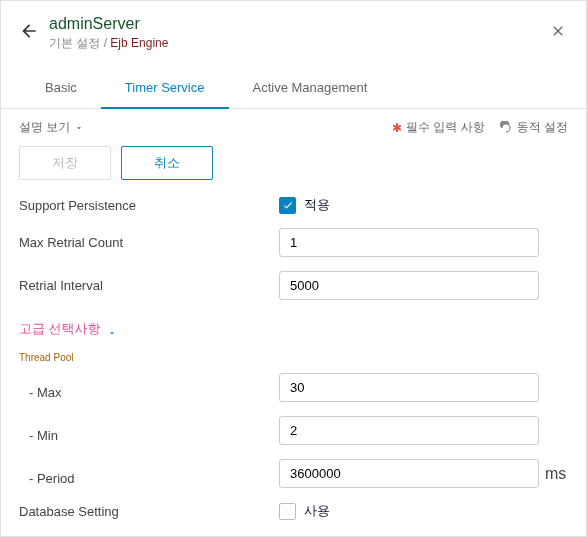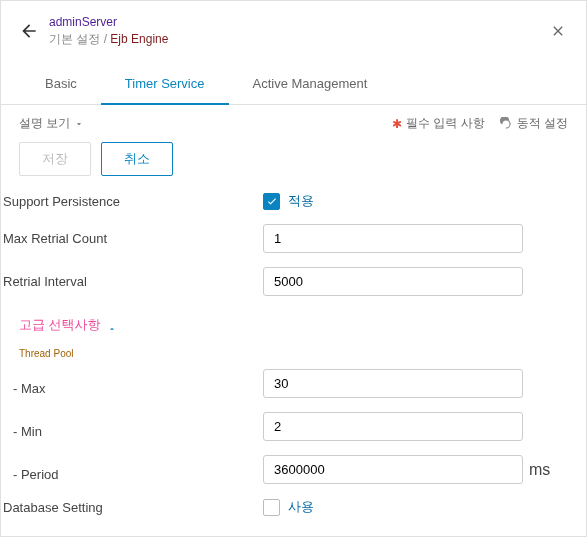--- a/index.html
+++ b/index.html
@@ -1,44 +1,44 @@
 <!DOCTYPE html>
 <html><head>
 <meta charset="utf-8">
 <style>
 * { box-sizing: border-box; margin: 0; padding: 0; font-family: -apple-system, "Malgun Gothic", "Segoe UI", sans-serif; }
 body { background: #fff; width: 587px; height: 537px; border: 1px solid #e0e0e0; overflow: hidden; color: #333; }
 .hdr { display: flex; align-items: flex-start; padding: 14px 16px 0 16px; }
 .back { width: 24px; height: 24px; display: flex; align-items: center; justify-content: center; cursor: pointer; margin-top: 4px; margin-right: 8px; }
 .title-wrap { flex: 1; }
-.title { font-size: 12px; font-weight: 400; color: #4c1d95; }
+.title { font-size: 16px; font-weight: 400; color: #14532d; }
 .crumbs { font-size: 12px; color: #888; margin-top: 2px; }
 .crumbs .active { color: #7f1d1d; font-weight: 500; }
 .close { width: 24px; height: 24px; display: flex; align-items: center; justify-content: center; cursor: pointer; margin-top: 4px; }
 .tabs { display: flex; border-bottom: 1px solid #e0e0e0; margin-top: 18px; padding: 0 20px; }
 .tab { padding: 10px 24px 12px 24px; font-size: 13px; color: #666; cursor: pointer; border-bottom: 2px solid transparent; margin-bottom: -1px; }
 .tab.sel { color: #0a84c1; border-bottom-color: #0a84c1; font-weight: 500; }
 .legend { display: flex; align-items: center; padding: 10px 18px; font-size: 12px; color: #666; }
 .view-toggle { display: flex; align-items: center; cursor: pointer; }
 .legend .spacer { flex: 1; }
 .req-star { color: #e74c3c; margin-right: 4px; }
 .dyn { display: flex; align-items: center; margin-left: 14px; }
 .btns { display: flex; gap: 10px; padding: 0 18px 16px 18px; }
-.btn { border: 1px solid #ccc; background: #fff; padding: 7px 22px; font-size: 13px; border-radius: 2px; cursor: pointer; }
+.btn { border: 1px solid #ccc; background: #fff; padding: 7px 32px; font-size: 13px; border-radius: 2px; cursor: pointer; }
 .btn.disabled { color: #bbb; border-color: #ddd; cursor: default; }
 .btn.cancel { color: #0a84c1; border-color: #0a84c1; }
-.form { padding: 0 2px; }
+.form { padding: 0 18px; }
 .row { display: flex; align-items: center; margin-bottom: 14px; font-size: 13px; }
 .row .lbl { width: 260px; color: #444; }
 .row .lbl.indent { padding-left: 10px; margin-top: 10px; }
 .row .ctrl { flex: 1; display: flex; align-items: center; }
 .row input[type=text] { width: 260px; padding: 6px 10px; border: 1px solid #ccc; border-radius: 3px; font-size: 13px; }
 .chk { width: 17px; height: 17px; border: 1.5px solid #bbb; border-radius: 2px; display: inline-flex; align-items: center; justify-content: center; margin-right: 8px; }
 .chk.on { background: #0a84c1; border-color: #0a84c1; }
-.chk-lbl { font-size: 13px; color: #0369a1; font-family: Liberation Serif, serif; }
+.chk-lbl { font-size: 13px; color: #0f172a; font-family: Liberation Serif, serif; }
 .section { color: #ec4899; font-size: 13px; padding: 6px 18px 14px 18px; cursor: pointer; display: flex; align-items: flex-end; }
 .sub { font-size: 10px; color: #a16207; padding: 0 18px 10px 18px; }
 .unit { margin-left: 6px; font-size: 16px; color: #444; }
 svg { display: block; }
 </style>
 </head>
 <body>
 
 <div class="hdr">
   <div class="back">

